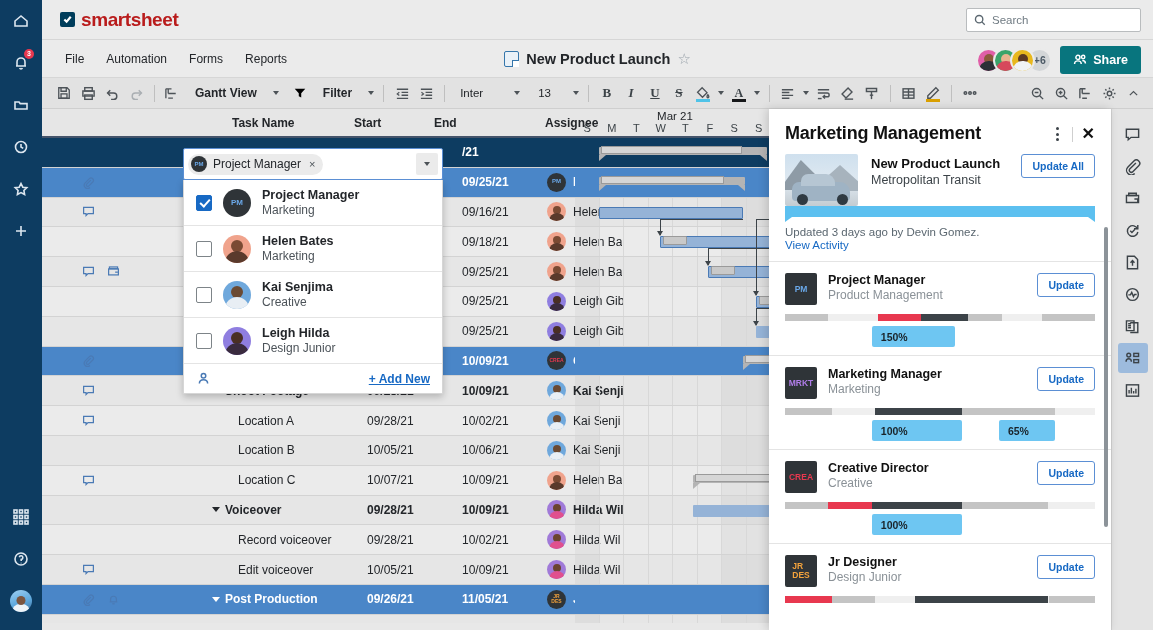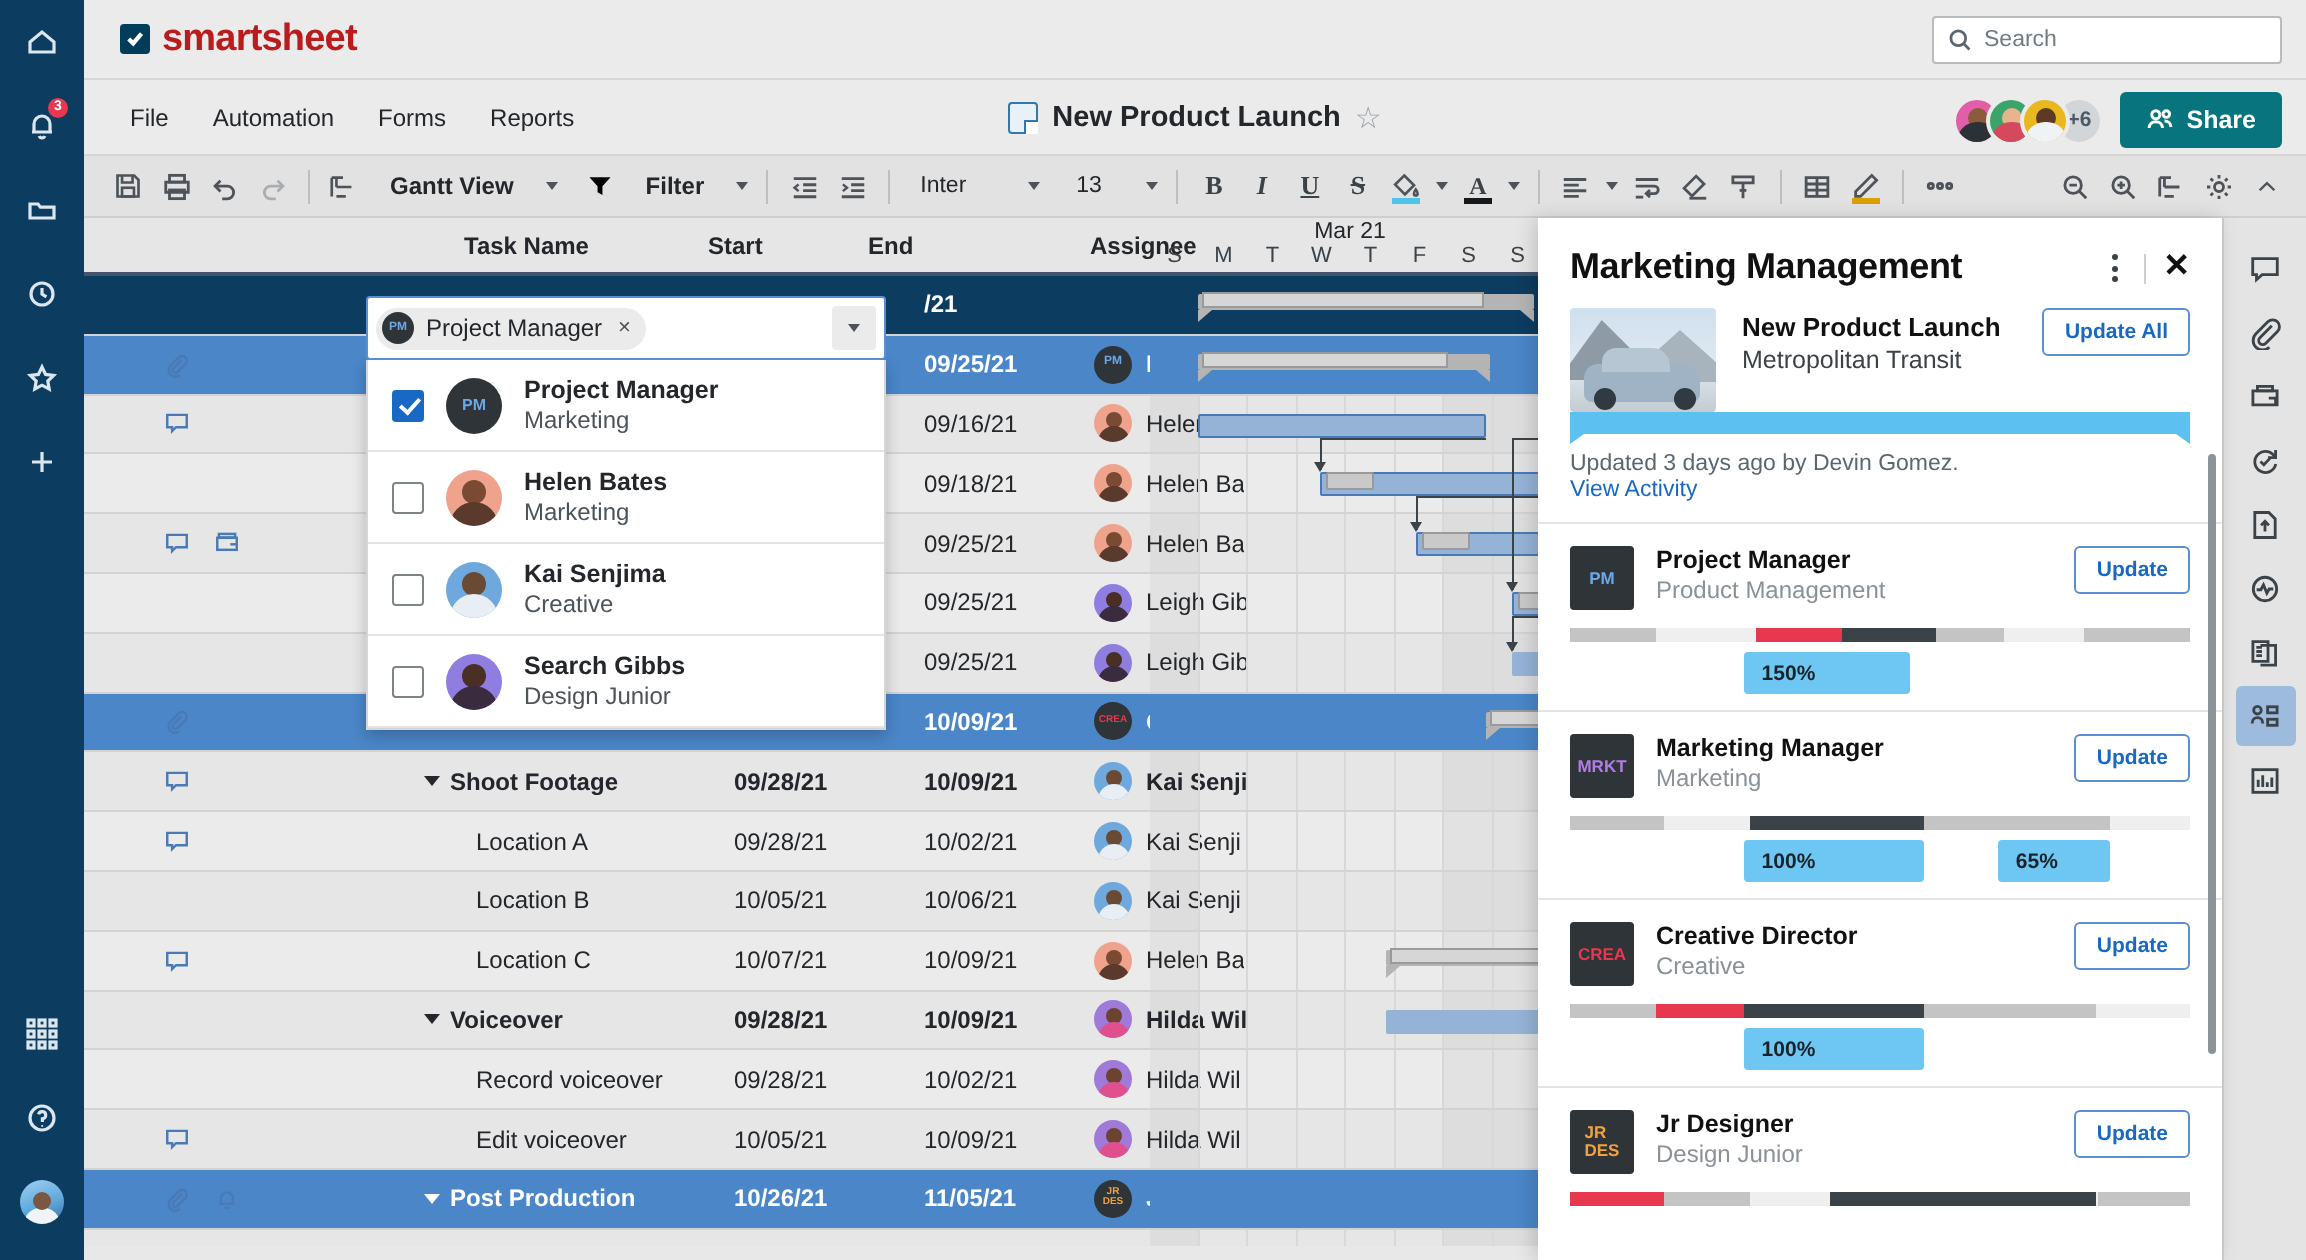--- a/index.html
+++ b/index.html
@@ -932,21 +932,21 @@
             <path d="M4.4 11 V7.6 a3.6 3.6 0 0 1 7.2 0 V11 h1 H3.4 Z"></path>
             <path d="M6.8 12.8 a1.4 1.4 0 0 0 2.4 0"></path>
           </svg>
         </span>
         <span class="cell c-task">
           <span class="tname parent">
             <span class="tw"></span>
             <span>Post Production</span>
           </span>
         </span>
-        <span class="cell c-start bold">10/26/21</span>
+        <span class="cell c-start bold">09/26/21</span>
         <span class="cell c-end bold">11/05/21</span>
         <span class="cell c-assignee">
           <span class="av init" style="background:#2f3438;color:#f2a23c;font-size:5px;line-height:5.5px;text-align:center;">JR<br>DES</span>
           <span class="aname bold">Jr Desig</span>
         </span>
       </div>
     </div>
 </div>
 
 <div id="gantt">
@@ -1060,21 +1060,28 @@
           <span class="body" style="background:#e8eef4"></span>
         </span>
         <span><span class="dd-nm">Kai Senjima</span><div class="dd-rl">Creative</div></span>
       </div>
       <div class="dd-opt">
         <span class="dd-cb"></span>
         <span class="av " style="background:#8f7ee0">
           <span class="head" style="background:#4a2f24"></span>
           <span class="body" style="background:#3a2b3e"></span>
         </span>
-        <span><span class="dd-nm">Search Gibbs</span><div class="dd-rl">Design Junior</div></span>
+        <span><span class="dd-nm">Leigh Hilda</span><div class="dd-rl">Design Junior</div></span>
+      </div>
+      <div id="dd-foot">
+        <svg width="15" height="15" viewBox="0 0 16 16">
+          <circle cx="8" cy="5" r="2.4"></circle>
+          <path d="M3.6 13.4 c0-2.6 2-4 4.4-4 s4.4 1.4 4.4 4"></path>
+        </svg>
+        <span id="dd-add">+ Add New</span>
       </div>
     </div>
 </div>
 
 <div id="rm-panel">
   <div id="rm-head">
     <div id="rm-title">Marketing Management</div>
     <div id="rm-actions">
       <div id="rm-kebab">
           <i></i>

